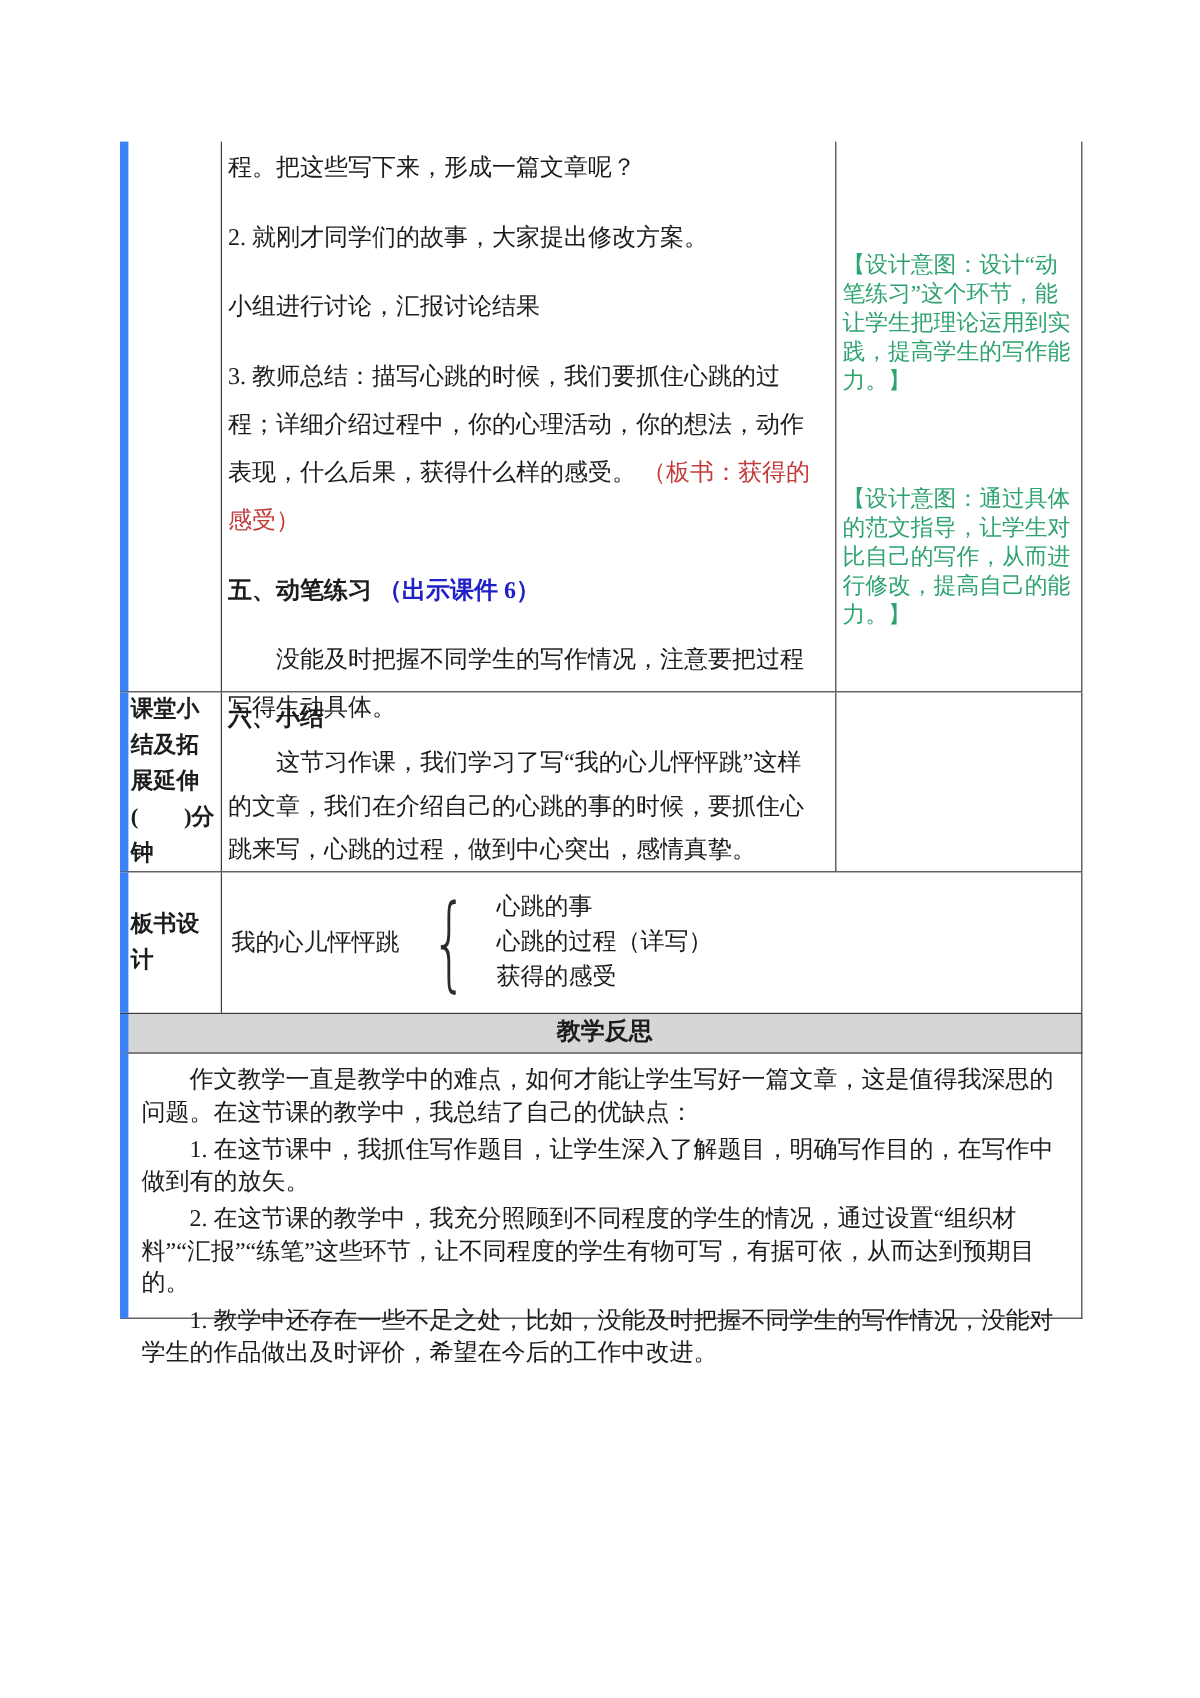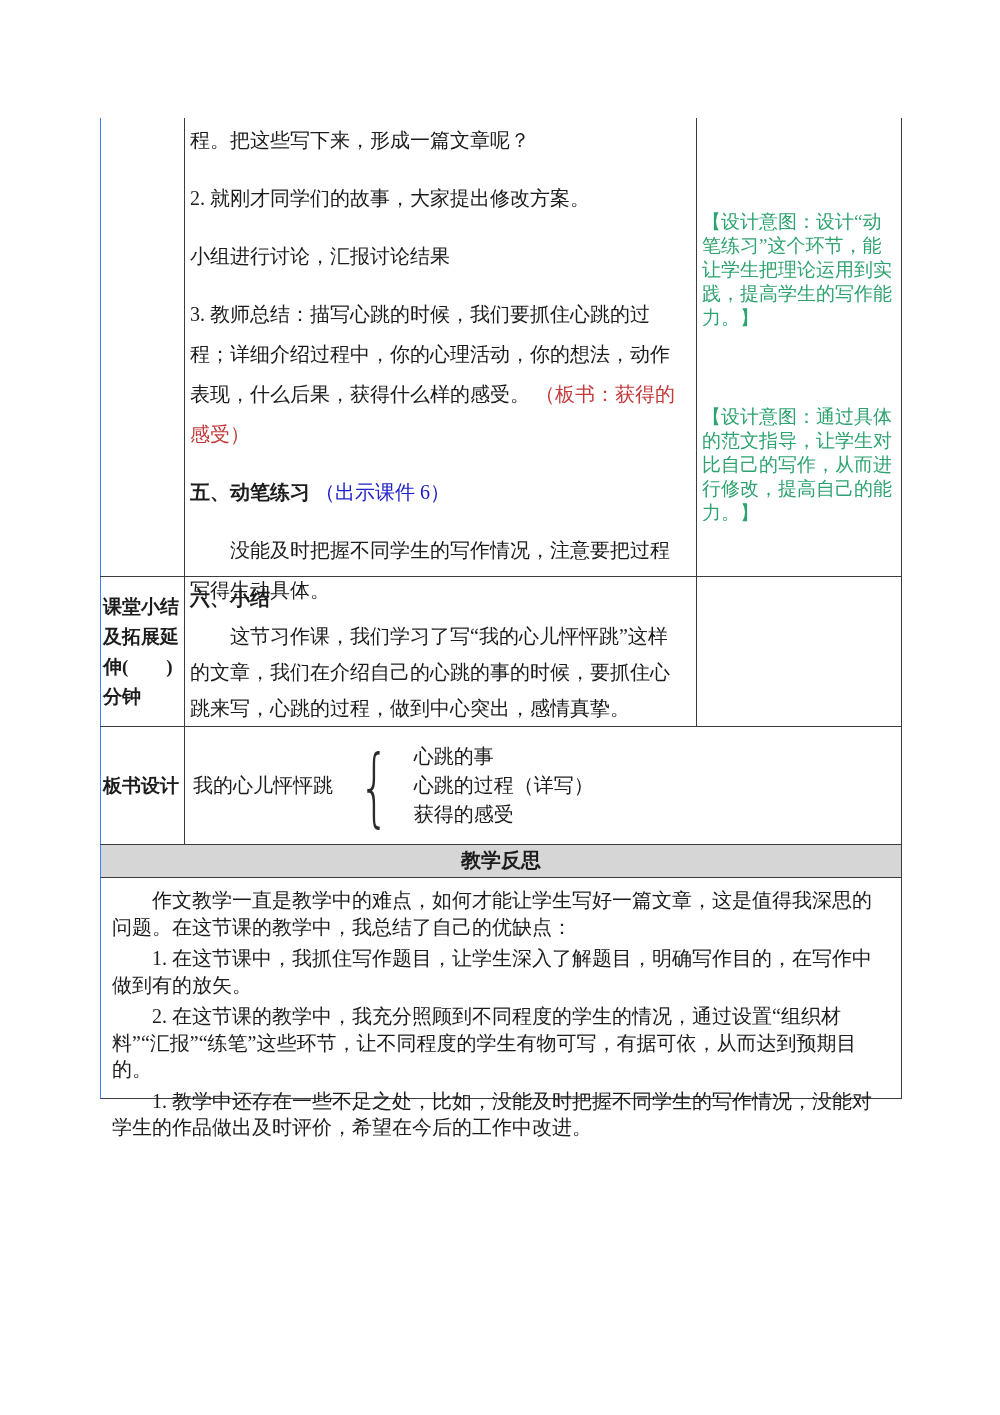--- a/index.html
+++ b/index.html
@@ -3,21 +3,21 @@
 <meta charset="utf-8">
 <style>
   html,body { margin:0; padding:0; background:#ffffff; }
   .page {
     position:relative; width:1000px; height:1415px; background:#ffffff;
     font-family:"Liberation Serif", serif; color:#1c1c1c; overflow:hidden;
   }
   .doc-table { position:absolute; left:100px; top:118px; width:802px; }
   .row { display:flex; box-sizing:border-box; }
   .cell { box-sizing:border-box; }
-  .bL { border-left:1px solid #3b82f6; }
+  .bL { border-left:7px solid #3b82f6; }
   .bR { border-right:1px solid #3c3c3c; }
   .bB { border-bottom:1px solid #3c3c3c; }
 
   
   .col-label { width:85px; }
   .col-main  { width:512px; }
   .col-note  { width:205px; }
 
   
   .row-teaching { height:459px; }
@@ -26,21 +26,21 @@
   .row-teaching p.step-heading { font-weight:bold; }
   .row-teaching p.indent { text-indent:2em; }
   .note-cell { position:relative; }
   .design-note {
     position:absolute; left:0; padding:0 5px; box-sizing:border-box; width:100%;
     color:#2ea36f; font-size:19px; line-height:24px;
   }
   .design-note.n1 { top:92px; }
   .design-note.n2 { top:287px; }
   .red-note  { color:#c23b3b; }
-  .blue-note { color:#2020c8; font-weight:normal; }
+  .blue-note { color:#2020c8; font-weight:bold; }
 
   
   .row-summary { height:150px; }
   .label-cell {
     display:flex; align-items:center; padding:2px 2px;
     font-weight:bold; font-size:19px; line-height:30px;
   }
   .row-summary .col-main { padding:5px 10px 0 5px; }
   .summary-heading { margin:0; font-weight:bold; font-size:20px; line-height:32px; }
   .summary-body { margin:4px 0 0 0; font-size:20px; line-height:36px; text-indent:2em; }

